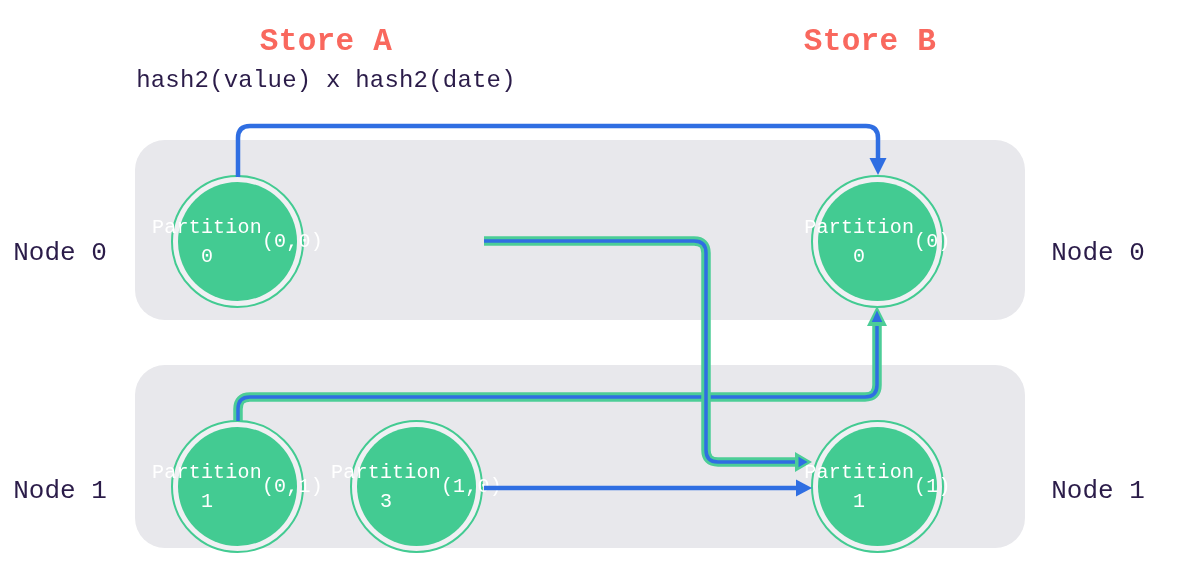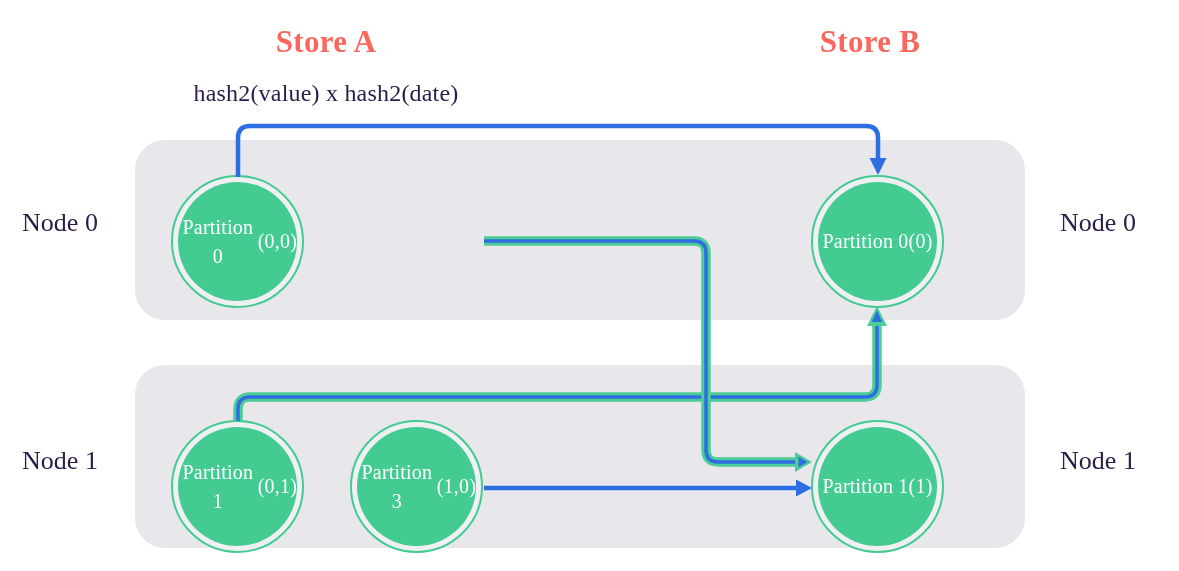--- a/index.html
+++ b/index.html
@@ -10,35 +10,35 @@
     --blue:#2F6EE2;
     --box:#E8E8EC;
     --ringgap:#F0F0F3;
   }
   html,body{margin:0;padding:0;background:#ffffff;}
   .stage{
     position:relative;
     width:1148px;height:571px;
     background:#ffffff;
     overflow:hidden;
-    font-family:Liberation Serif, serif;
+    font-family:Liberation Mono, monospace;
     color:var(--navy);
   }
   
   .store-header{position:absolute;top:24px;width:380px;text-align:center;}
   .store-header .title{font-size:31px;font-weight:700;color:var(--coral);letter-spacing:.3px;}
-  .store-header .subtitle{font-size:24px;margin-top:20px;color:var(--navy);letter-spacing:.2px;}
+  .store-header .subtitle{font-size:24px;margin-top:8px;color:var(--navy);letter-spacing:.2px;}
   .store-a{left:136px;}
   .store-b{left:680px;}
   
   .node-box{position:absolute;left:135px;width:890px;background:var(--box);border-radius:30px;z-index:0;}
   .node-box.n0{top:140px;height:180px;}
   .node-box.n1{top:365px;height:183px;}
   
-  .node-label{position:absolute;width:100px;text-align:center;font-size:26px;color:var(--navy);z-index:1;}
+  .node-label{position:absolute;width:100px;text-align:center;font-size:26px;color:var(--navy);z-index:1;margin-top:30px;}
   .node-label.l0{left:10px;top:208px;}
   .node-label.r0{left:1048px;top:208px;}
   .node-label.l1{left:10px;top:446px;}
   .node-label.r1{left:1048px;top:446px;}
   
   .partition{
     position:absolute;width:119px;height:119px;
     border:2px solid var(--green);
     background:var(--ringgap);
     border-radius:50%;

